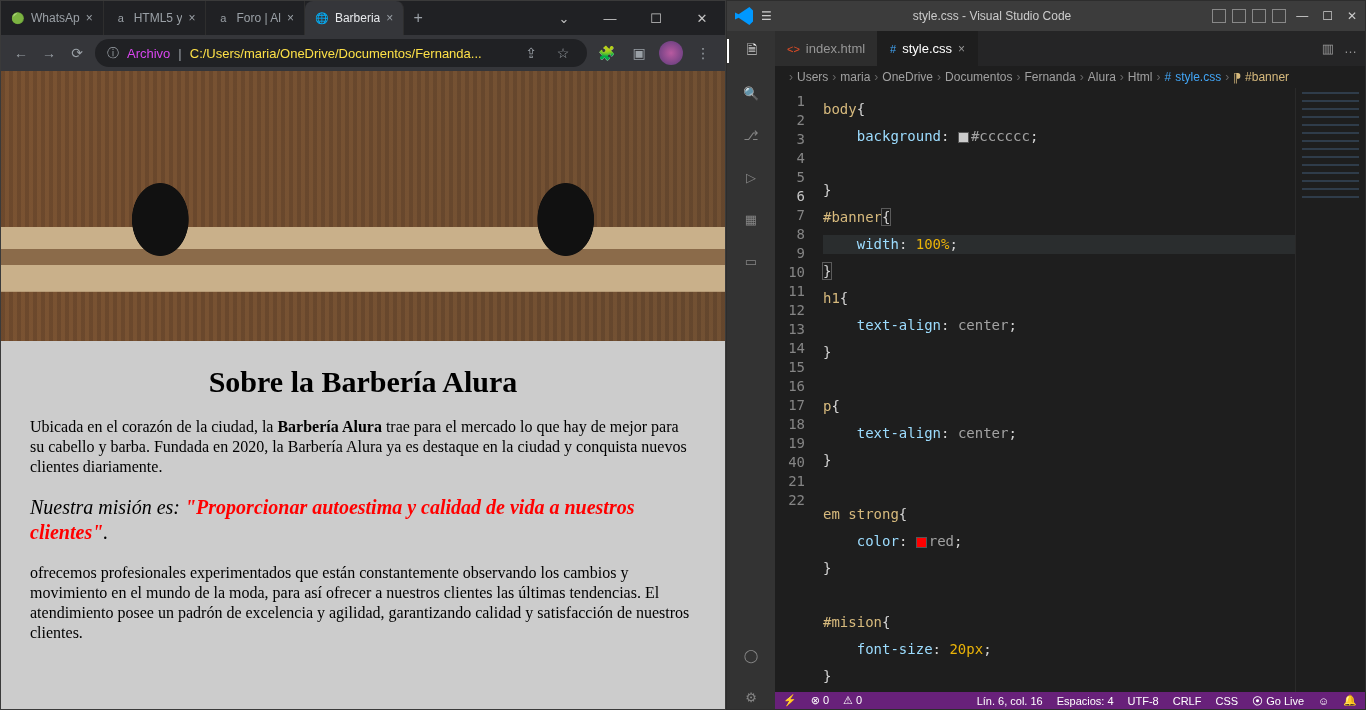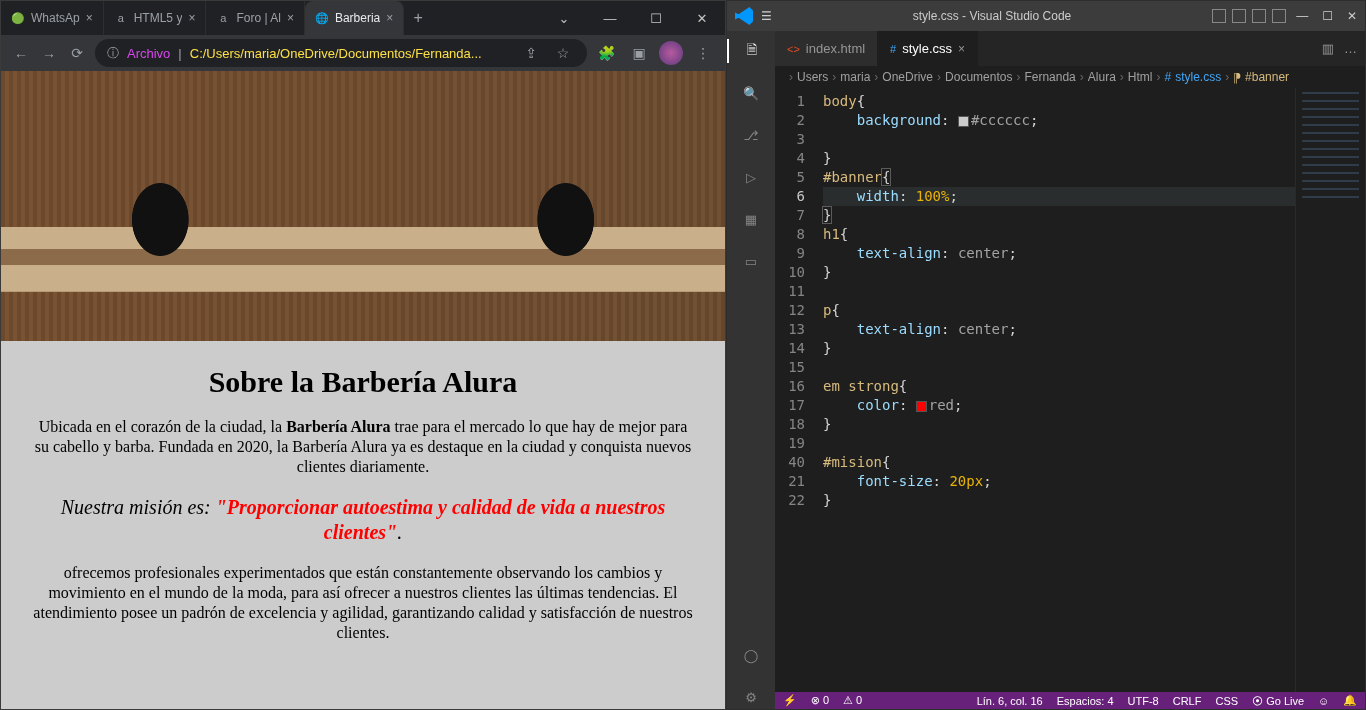--- a/index.html
+++ b/index.html
@@ -75,21 +75,21 @@
 }
 .banner::before {
   content:""; position:absolute; inset:0;
   background:
     radial-gradient(ellipse 70px 90px at 22% 55%, #111 0 40%, transparent 41%),
     radial-gradient(ellipse 70px 90px at 78% 55%, #111 0 40%, transparent 41%),
     linear-gradient(#8b6b4a,#8b6b4a) 0 70%/100% 6% no-repeat,
     linear-gradient(#c9b08a,#c9b08a) 0 76%/100% 24% no-repeat;
 }
 .pg h1 { text-align:center; font-size:30px; margin:24px 12px 18px; font-weight:bold; font-family:"Times New Roman",serif;}
-.pg p { text-align:center; font-size:16px; margin:0 29px 18px; line-height:1.25;}
+.pg p { font-size:16px; margin:0 29px 18px; line-height:1.25;}
 .pg #mision { font-size:20px; font-style:italic;}
 .pg #mision strong { color:red; font-weight:bold;}
 .pg p strong { font-weight:bold; }
 
 
 .vscode {
   flex:1; height:710px; background:#1e1e1e; display:flex; flex-direction:column;
   border:1px solid #2d2d2d;
 }
 .vs-titlebar {
@@ -133,21 +133,21 @@
 .breadcrumbs .sel { color:#d7ba7d;}
 .editor {
   flex:1; display:flex; font-family: Consolas, monospace; font-size:14px; line-height:19px;
   position:relative;
 }
 .gutter {
   width:40px; text-align:right; color:#858585; padding:4px 10px 0 0; background:#1e1e1e;
 }
 .gutter .cur { color:#c6c6c6;}
 .codecol { flex:1; padding:4px 0 0 8px; position:relative;}
-.codecol .line { white-space:pre; }
+.codecol .line { white-space:pre;margin-top:8px; }
 .minimap { width:70px; background:#1e1e1e; border-left:1px solid #2a2a2a; position:relative;}
 .minimap::before{content:"";position:absolute;top:4px;left:6px;right:6px;height:110px;background:repeating-linear-gradient(#2f3c4a 0 2px, transparent 2px 8px);}
 .tok-sel { color:#d7ba7d;}
 .tok-prop{ color:#9cdcfe;}
 .tok-punct{color:#d4d4d4;}
 .tok-num { color:#eab308;}
 .tok-kw  { color:#a3a3a3;}
 .tok-swatch{display:inline-block;width:11px;height:11px;border:1px solid #555;vertical-align:middle;margin-right:2px;}
 .cursor-line { background:#2a2d2e; display:inline-block; min-width:100%;}
 .brkt { outline:1px solid #5a5a5a; }

